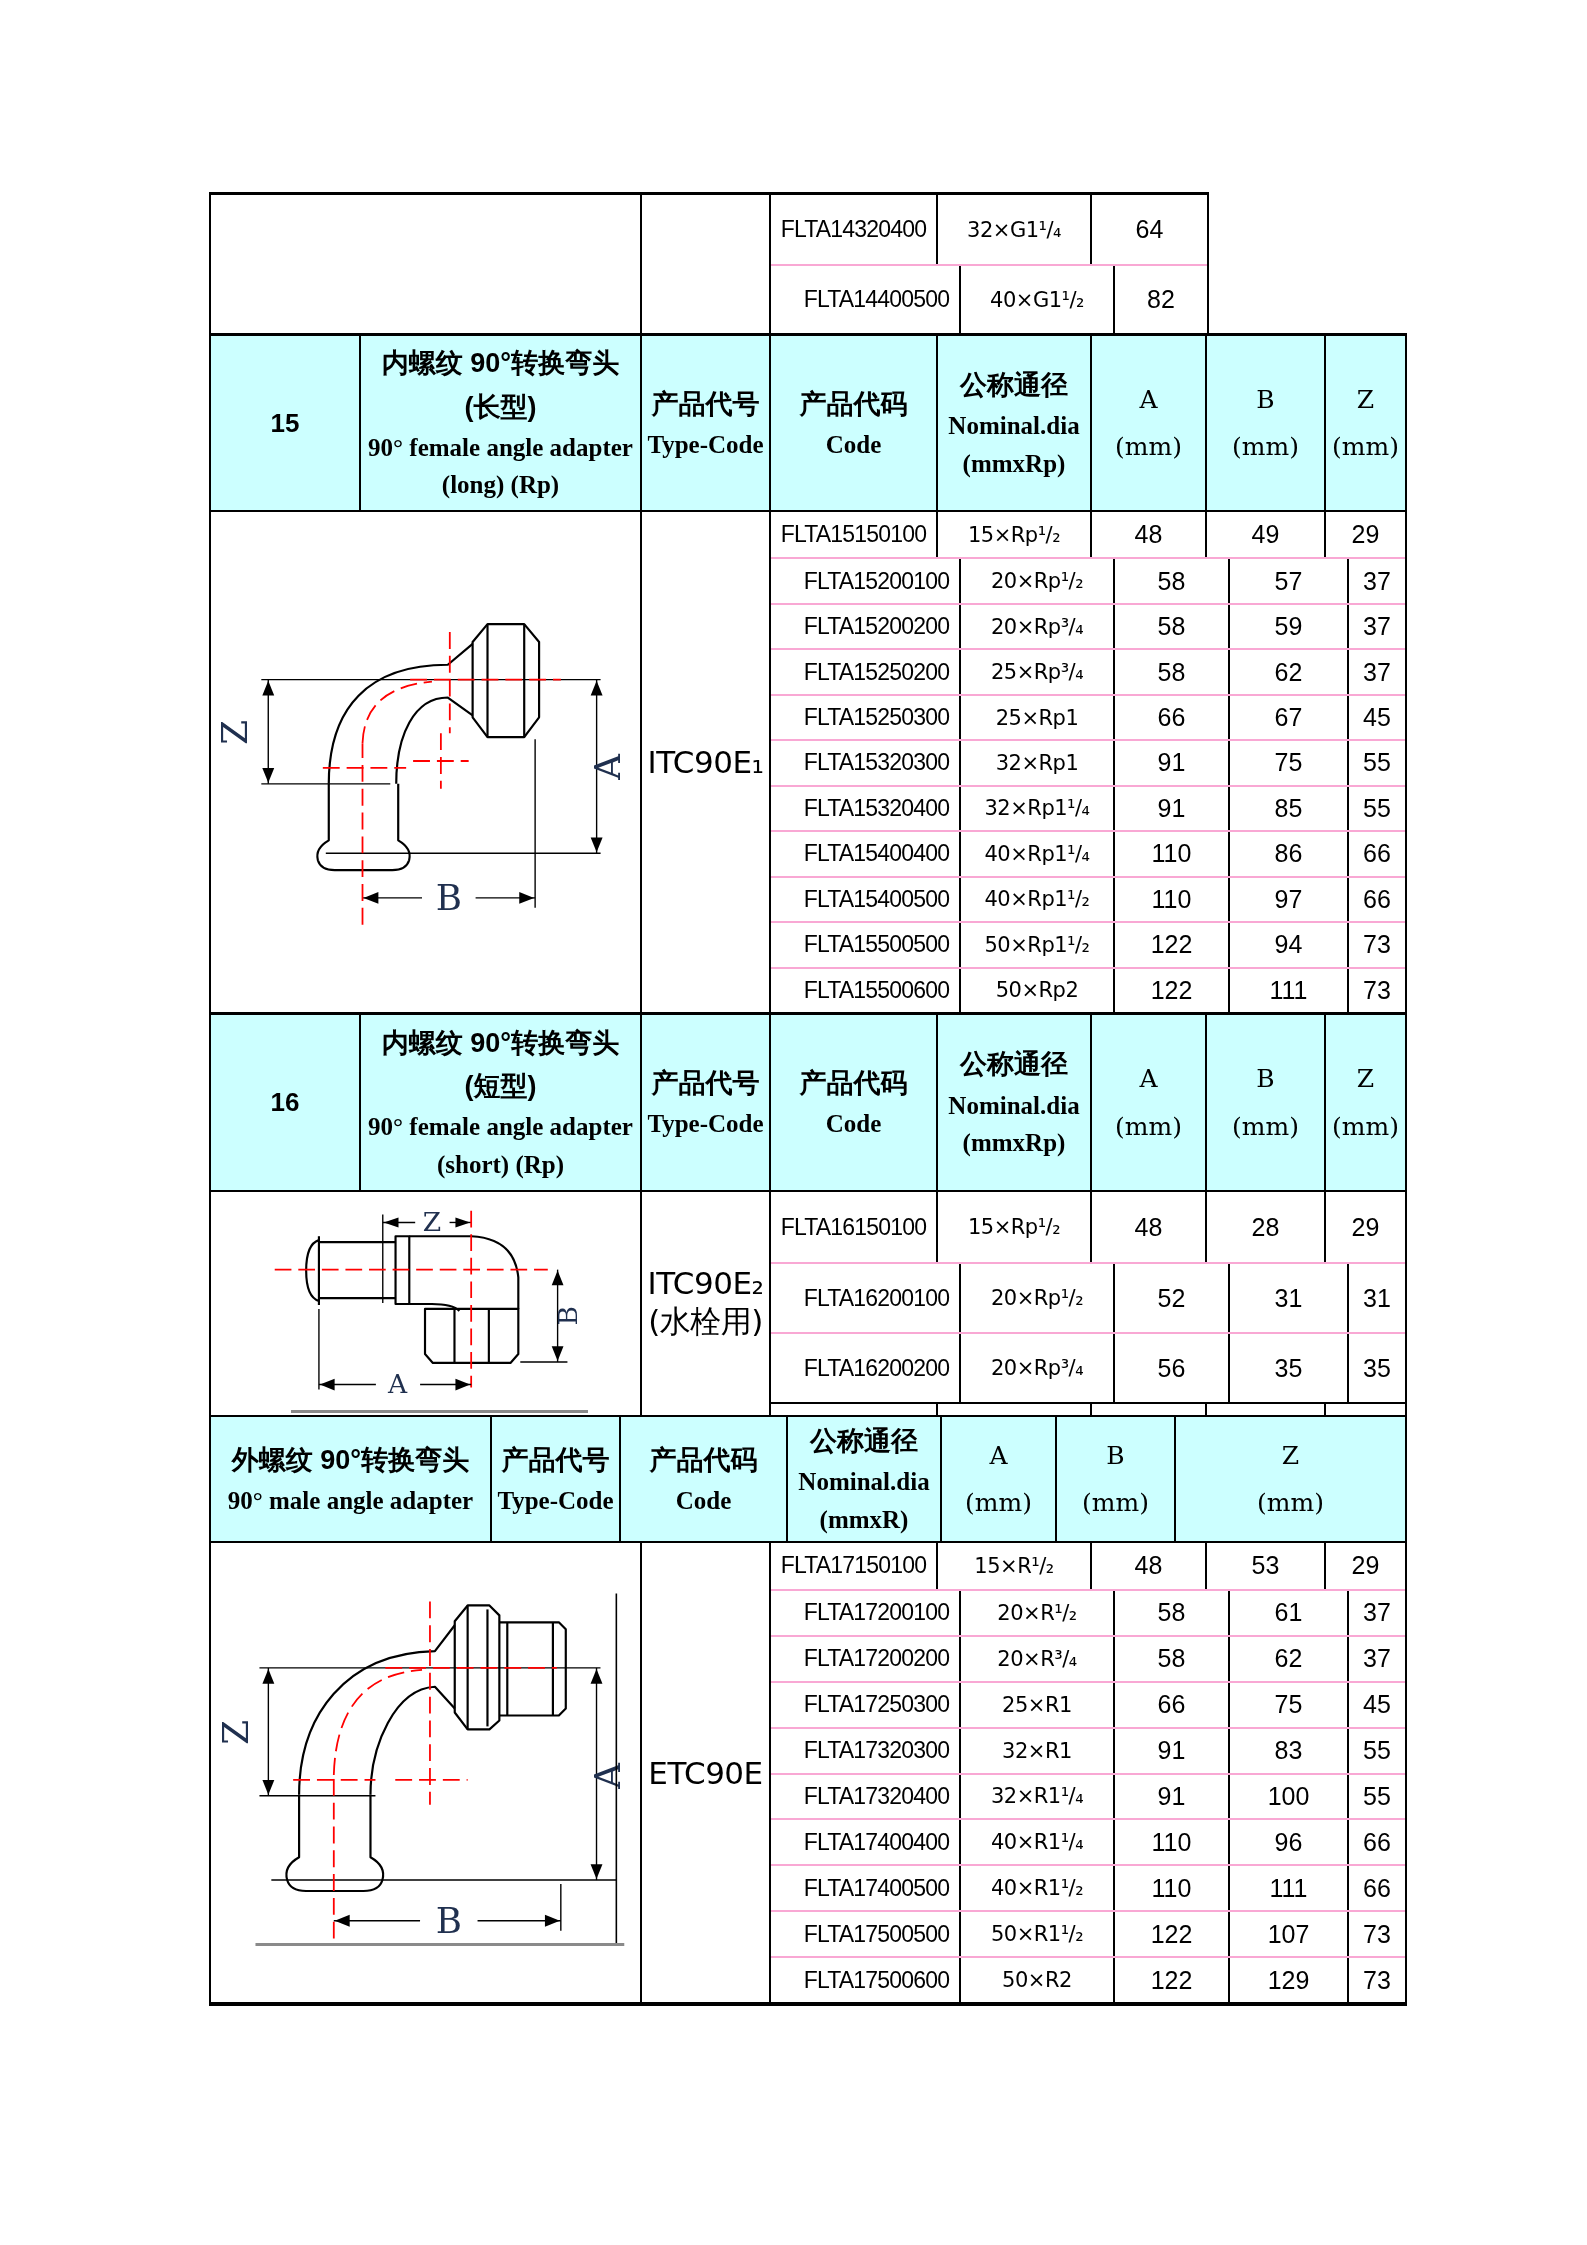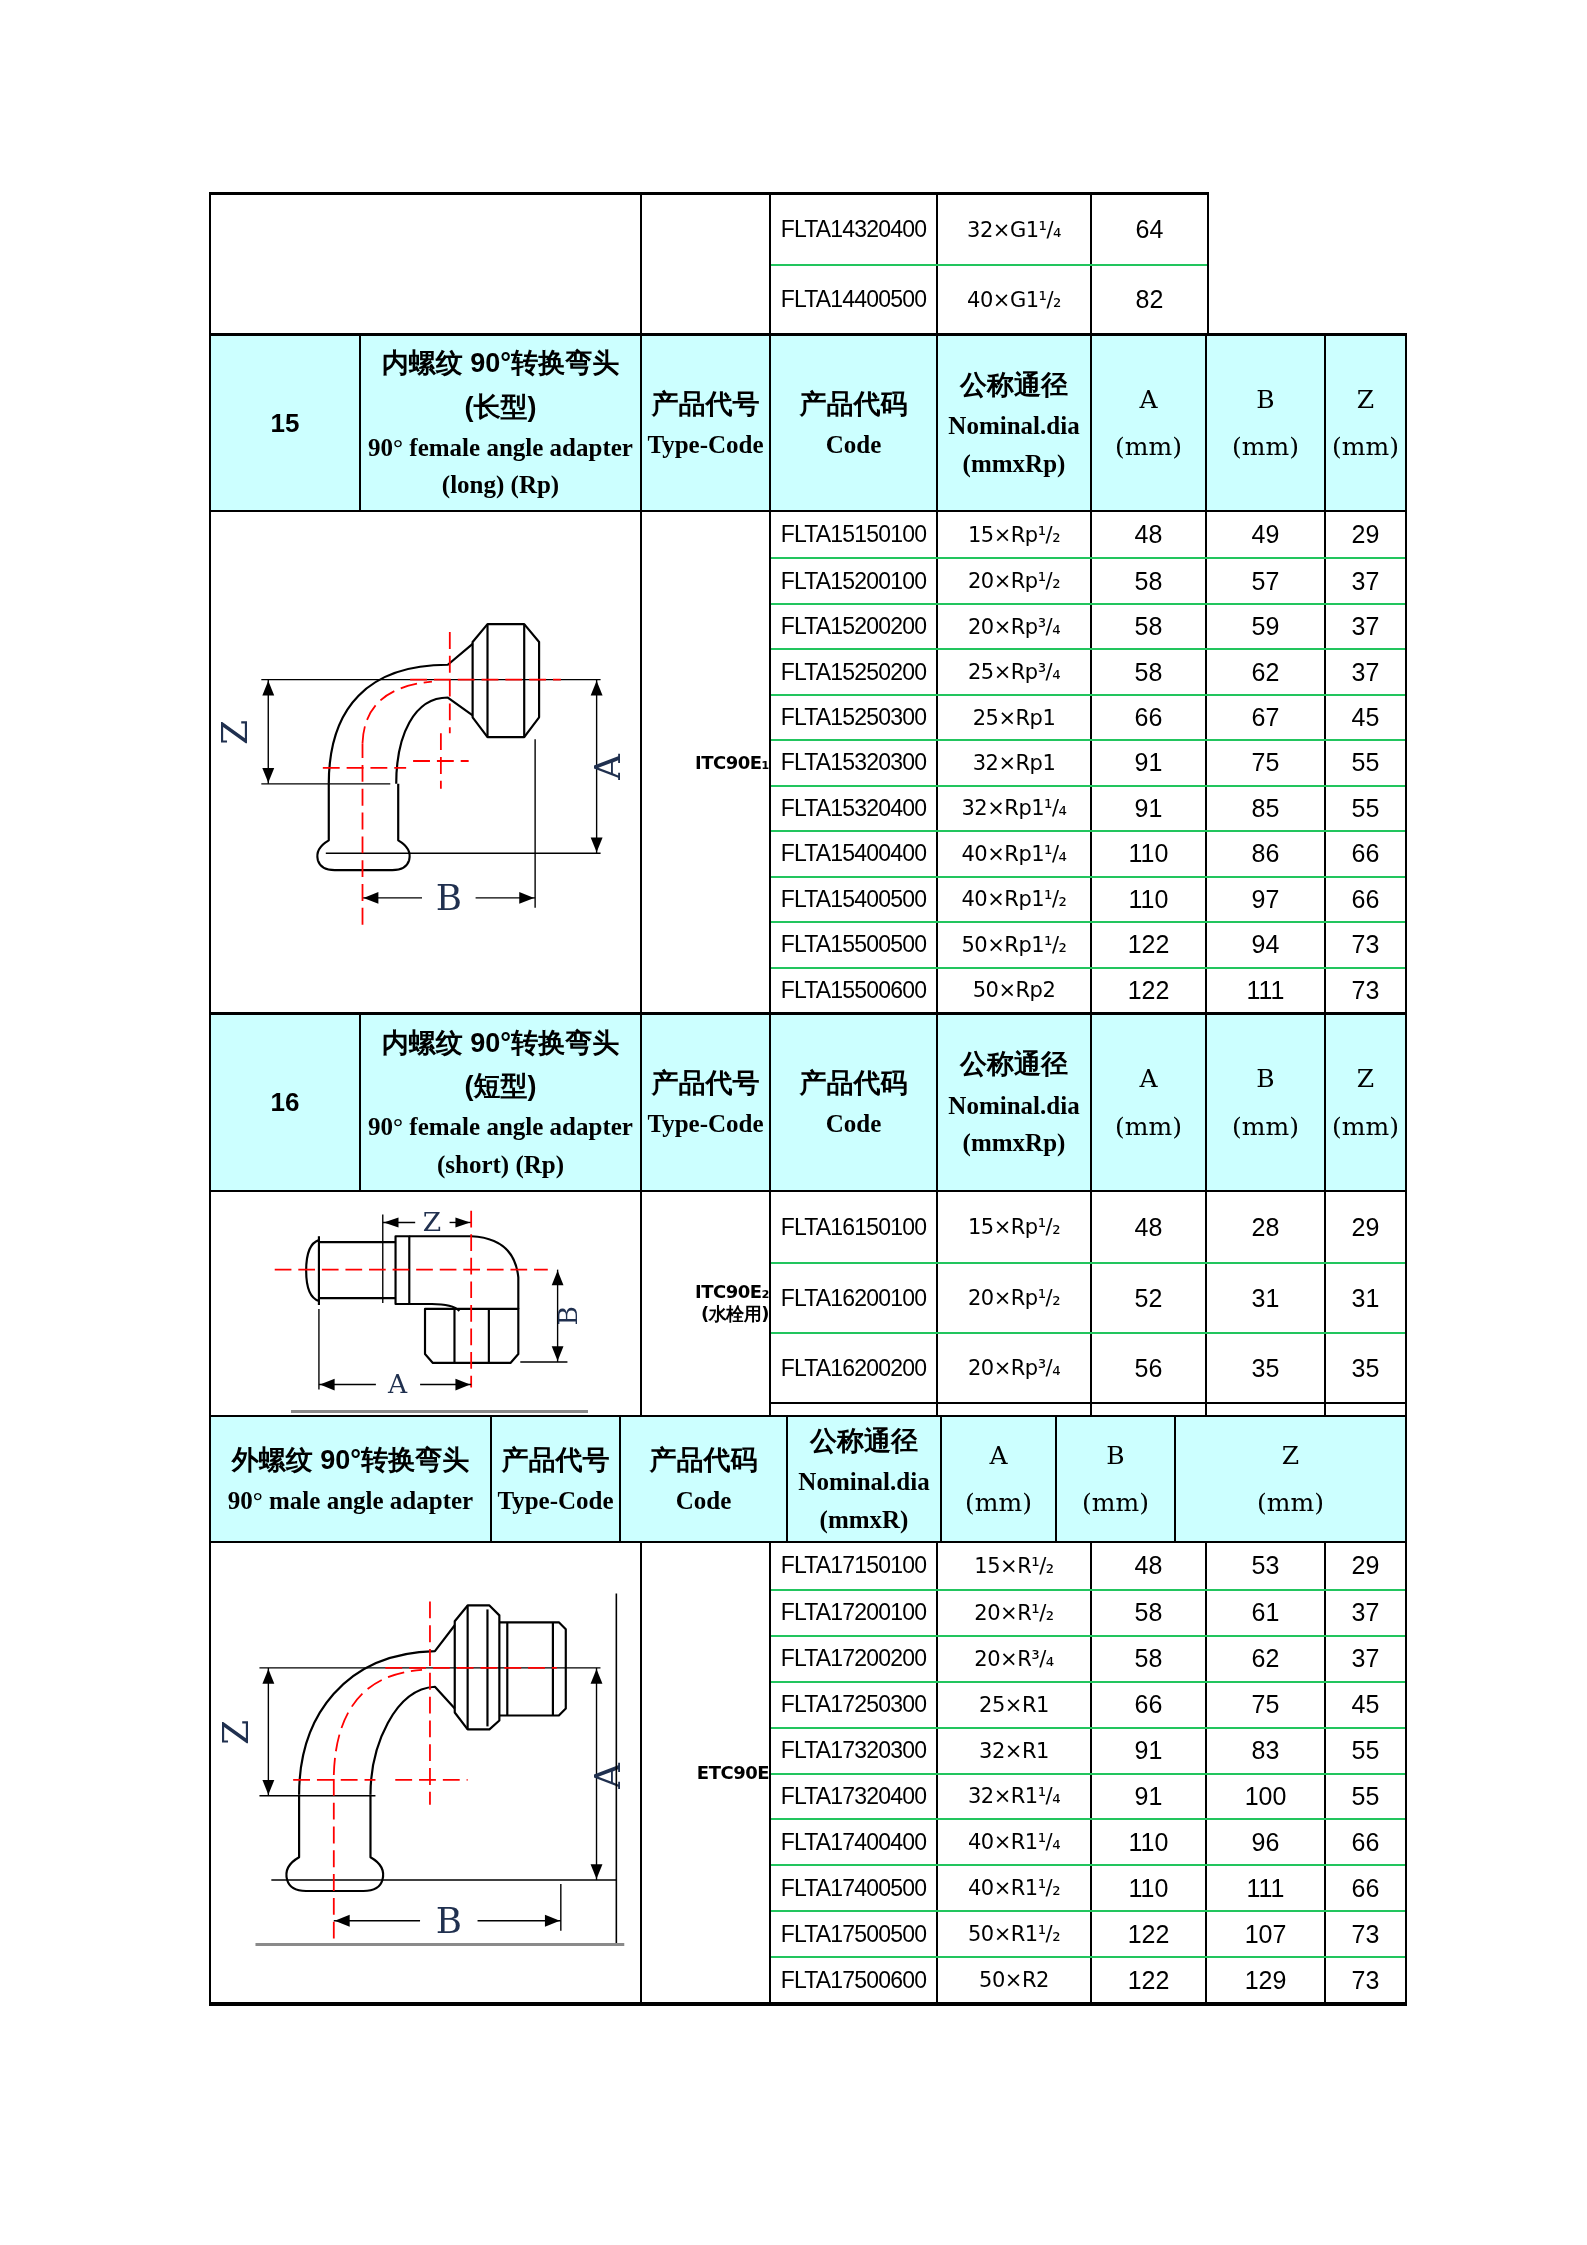--- a/index.html
+++ b/index.html
@@ -11,32 +11,32 @@
   .blkA{top:0;height:141px;width:1000px;border-top:3px solid #000;}
   .blkB{top:141px;height:177px;border-top:3px solid #000;}
   .blkC{top:318px;height:502px;border-top:2px solid #000;}
   .blkD{top:820px;height:178px;border-top:3px solid #000;}
   .blkE{top:998px;height:225px;border-top:2px solid #000;}
   .blkF{top:1223px;height:126px;border-top:2px solid #000;}
   .blkG{top:1349px;height:465px;border-top:2px solid #000;border-bottom:4px solid #000;}
   .hdr{display:flex;}
   .cell{box-sizing:border-box;border-right:2px solid #000;}
   .drawcell{width:431px;position:relative;display:flex;align-items:center;justify-content:center;}
-  .typecell{width:129px;display:flex;flex-direction:column;align-items:flex-end;justify-content:center;
-            font-family:"DejaVu Sans",sans-serif;font-size:18px;letter-spacing:-0.5px;text-align:center;font-weight:bold;}
+  .typecell{width:129px;display:flex;flex-direction:column;align-items:center;justify-content:center;
+            font-family:"DejaVu Sans",sans-serif;font-size:31px;letter-spacing:-0.5px;text-align:center;}
   .typecell .tc-note{}
   .rowscol{flex:1;display:flex;flex-direction:column;}
   .rowsgrid{display:grid;grid-auto-rows:1fr;flex:1;}
   .rows16{flex:none;height:210px;}
   .gapstrip{flex:1;display:grid;grid-template-columns:167px 154px 115px 119px 1fr;border-top:2px solid #000;}
   .gapstrip div{box-sizing:border-box;border-right:2px solid #000;}
   .gapstrip div:last-child{border-right:none;}
   .rrow{display:grid;grid-template-columns:167px 154px 115px 119px 1fr;}
   .rrow3{grid-template-columns:167px 154px 1fr;}
-  .rrow + .rrow{border-top:2px solid #22c55e;}
+  .rrow + .rrow{border-top:2px solid #f9a8d4;padding-left:23px;}
   .c{box-sizing:border-box;border-right:2px solid #000;display:flex;align-items:center;justify-content:center;}
   .c.last{border-right:none;}
   .code{font-size:23px;letter-spacing:-0.8px;}
   .spec{font-family:"DejaVu Sans",sans-serif;font-size:21px;letter-spacing:-0.5px;}
   .num{font-size:25px;}
   
   .cyan{background:#ccffff;}
   .hcell{box-sizing:border-box;border-right:2px solid #000;display:flex;flex-direction:column;
          align-items:center;justify-content:center;text-align:center;padding:2px 4px;}
   .hcell.last{border-right:none;}

